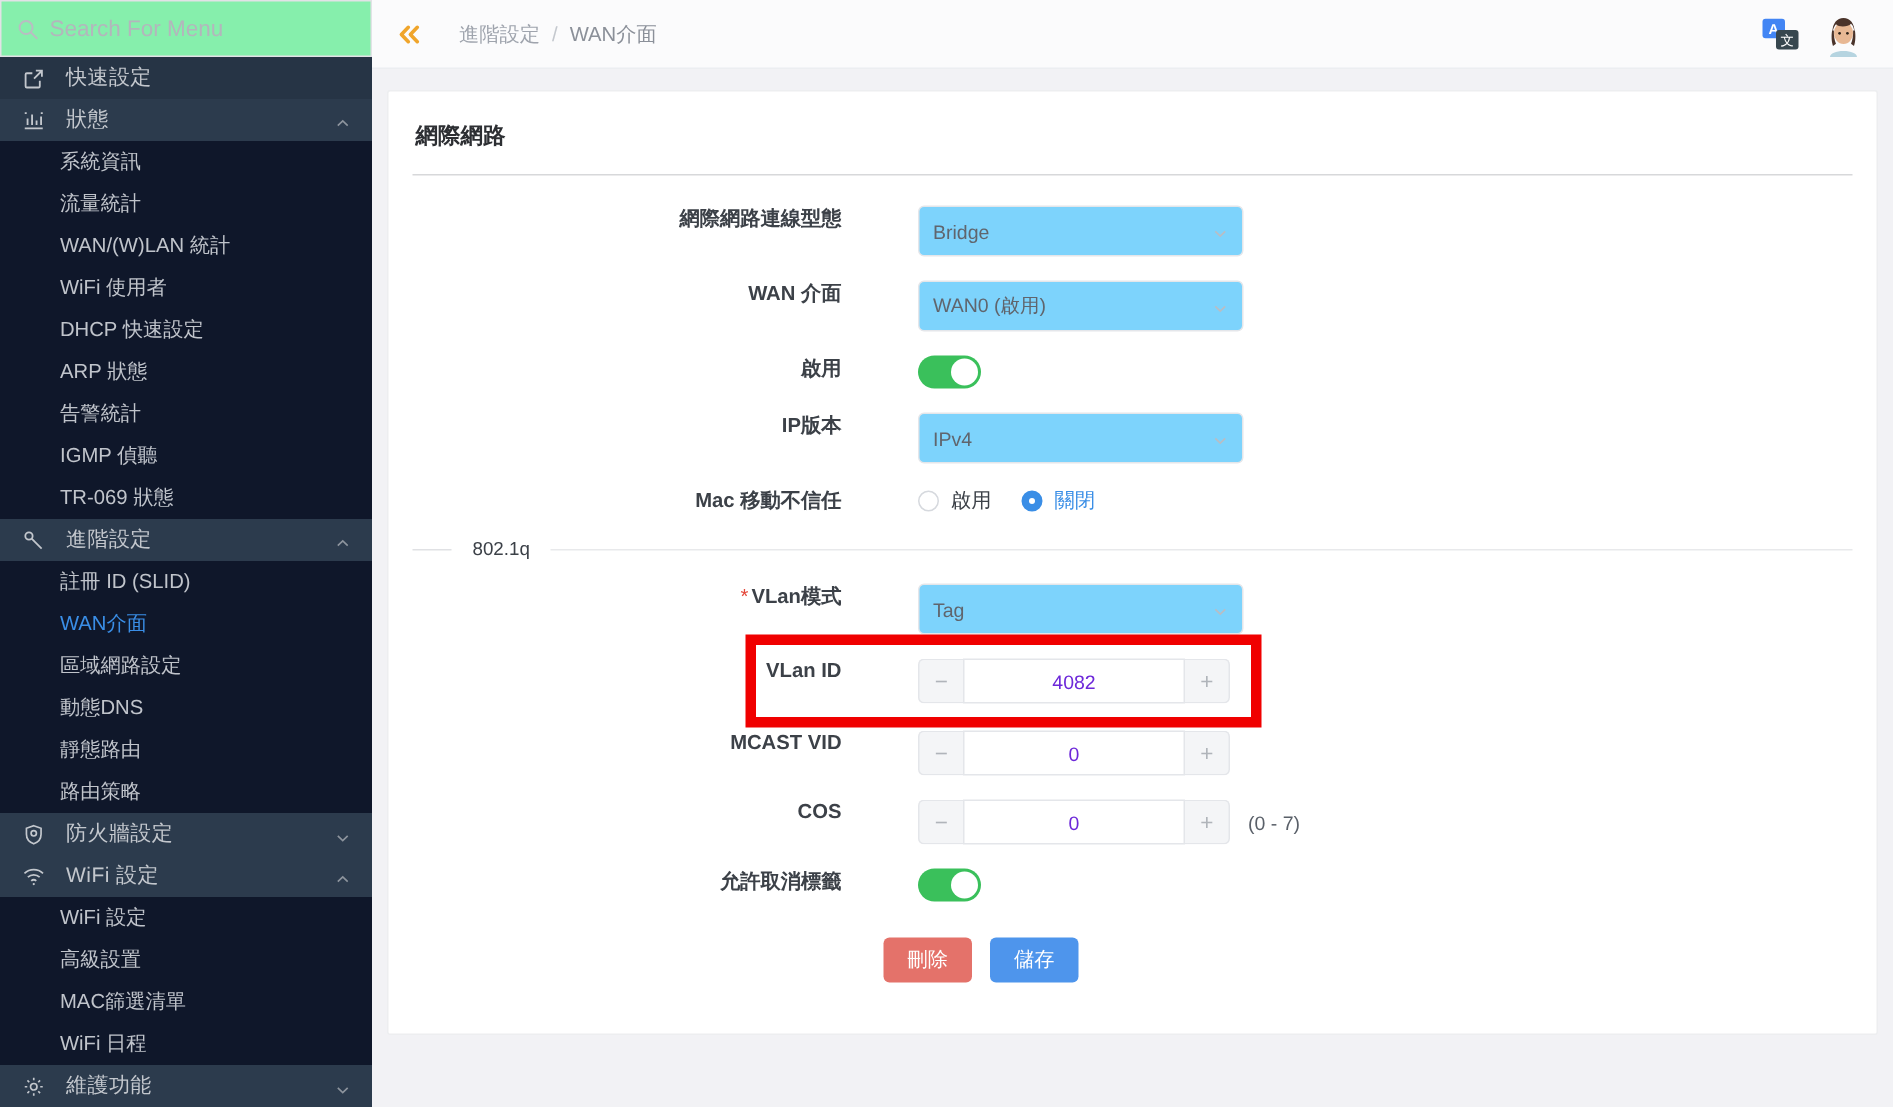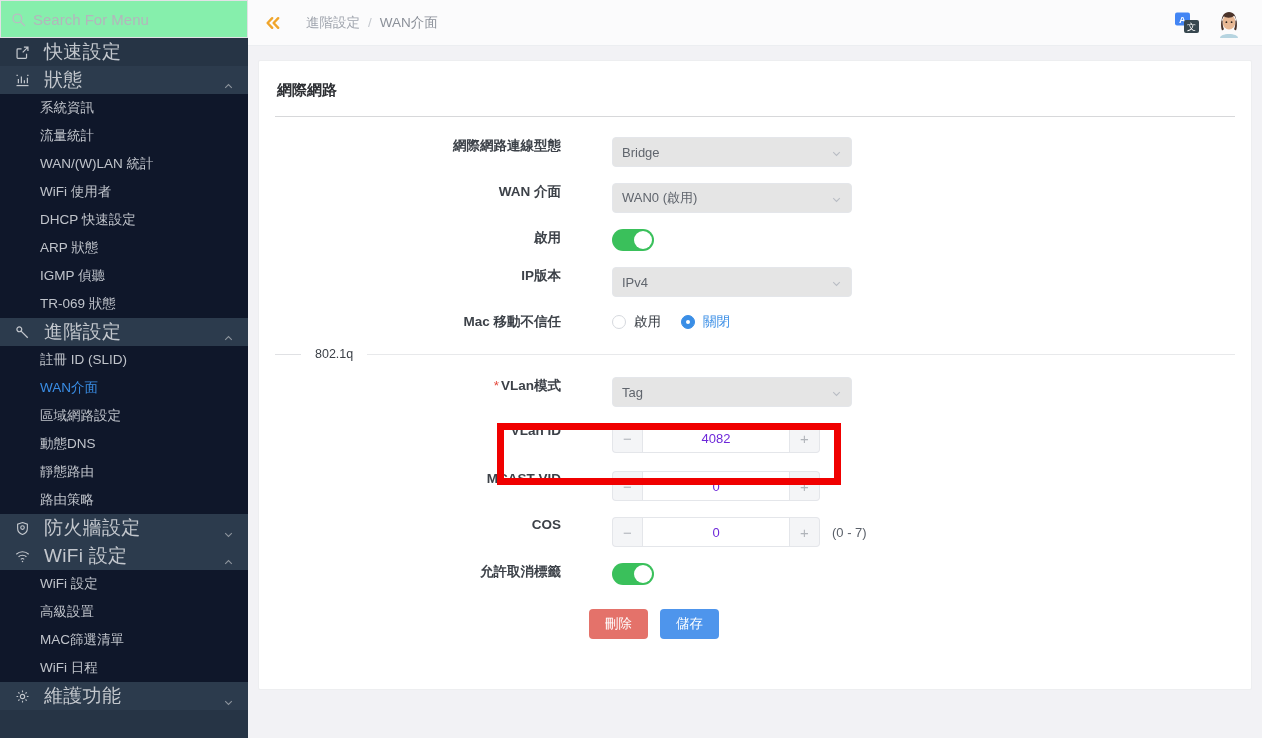--- a/index.html
+++ b/index.html
@@ -32,21 +32,21 @@
     border: none; outline: none; flex: 1;
     font-size: 15px; color: #3a3a3a;
     font-family: "Liberation Sans", sans-serif;
     background: transparent;
   }
   .search-input::placeholder { color: #b3b6bc; }
   .group-head {
     height: 28px;
     display: flex; align-items: center;
     padding-left: 14px; padding-right: 14px;
-    color: #c3c7cd; font-size: 19px;
+    color: #c3c7cd; font-size: 14px;
     cursor: pointer;
     background: #2c3b4d;
     justify-content: space-between;
   }
   .group-head.plain { background: #263445; }
   .group-head .gicon {
     width: 17px; height: 17px; flex: 0 0 17px;
     margin-right: 13px; color: #c3c7cd;
     display: flex; align-items: center; justify-content: center;
   }
@@ -106,25 +106,25 @@
   .row { display: flex; align-items: flex-start; margin-bottom: 16px; gap: 37px; }
   .row .lbl {
     width: 300px; flex: 0 0 300px; text-align: right;
     font-size: 13.5px; font-weight: bold; color: #3c4148;
     padding-right: 14px;
   }
   .req-star { color: #e4493c; font-weight: normal; margin-right: 2px; }
   .field { display: flex; align-items: center; }
 
   .select {
-    width: 240px; height: 30px;
+    width: 217px; height: 30px;
     border: 1px solid #e4e6ea; border-radius: 4px;
-    background: #e5e5e5;
+    background: #7dd3fc;
     display: flex; align-items: center;
-    padding: 4px 9px;
+    padding: 16px 9px;
     font-size: 13px; color: #60656d;
     cursor: pointer;
   }
   .select .sv { flex: 1; }
   .select .chev { width: 11px; height: 11px; color: #b9bdc4; }
 
   .switch {
     width: 42px; height: 22px; border-radius: 11px;
     background: #3ac05b; position: relative; cursor: pointer;
   }
@@ -251,20 +251,23 @@
           <span>WAN/(W)LAN 統計</span>
         </li>
       <li class="sub-item">
           <span>WiFi 使用者</span>
         </li>
       <li class="sub-item">
           <span>DHCP 快速設定</span>
         </li>
       <li class="sub-item">
           <span>ARP 狀態</span>
+        </li>
+      <li class="sub-item">
+          <span>告警統計</span>
         </li>
       <li class="sub-item">
           <span>IGMP 偵聽</span>
         </li>
       <li class="sub-item">
           <span>TR-069 狀態</span>
         </li>
     </ul>
 
     <div class="group-head">

